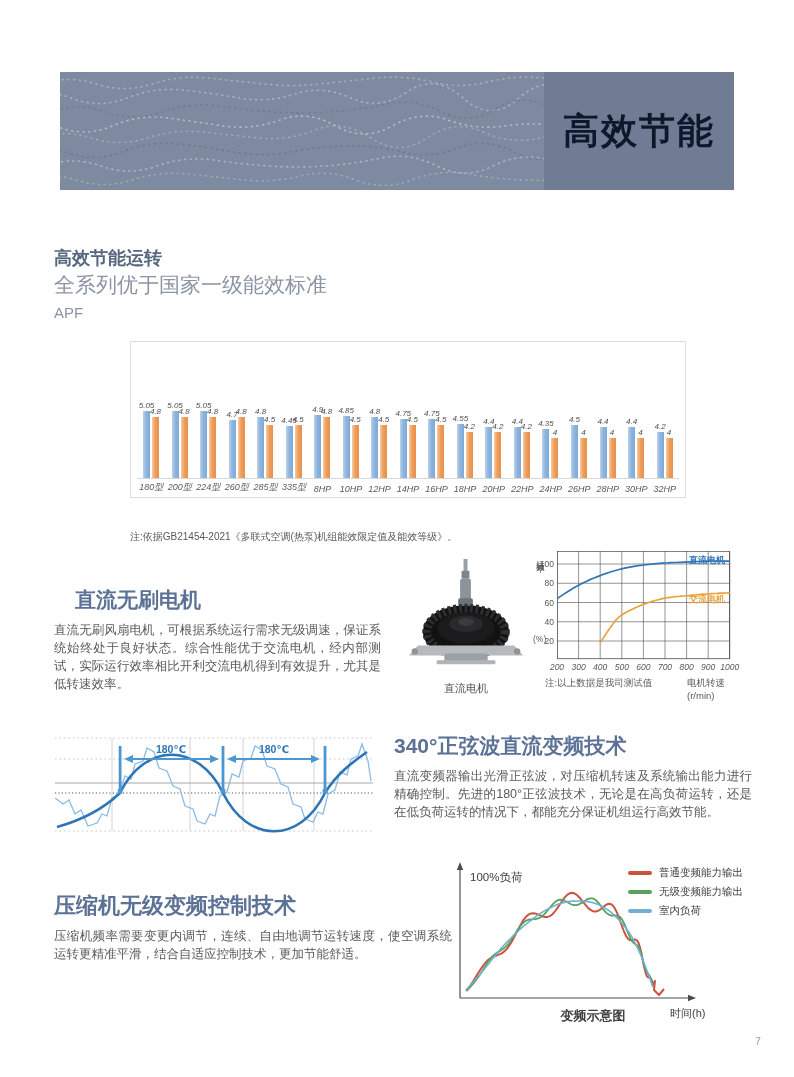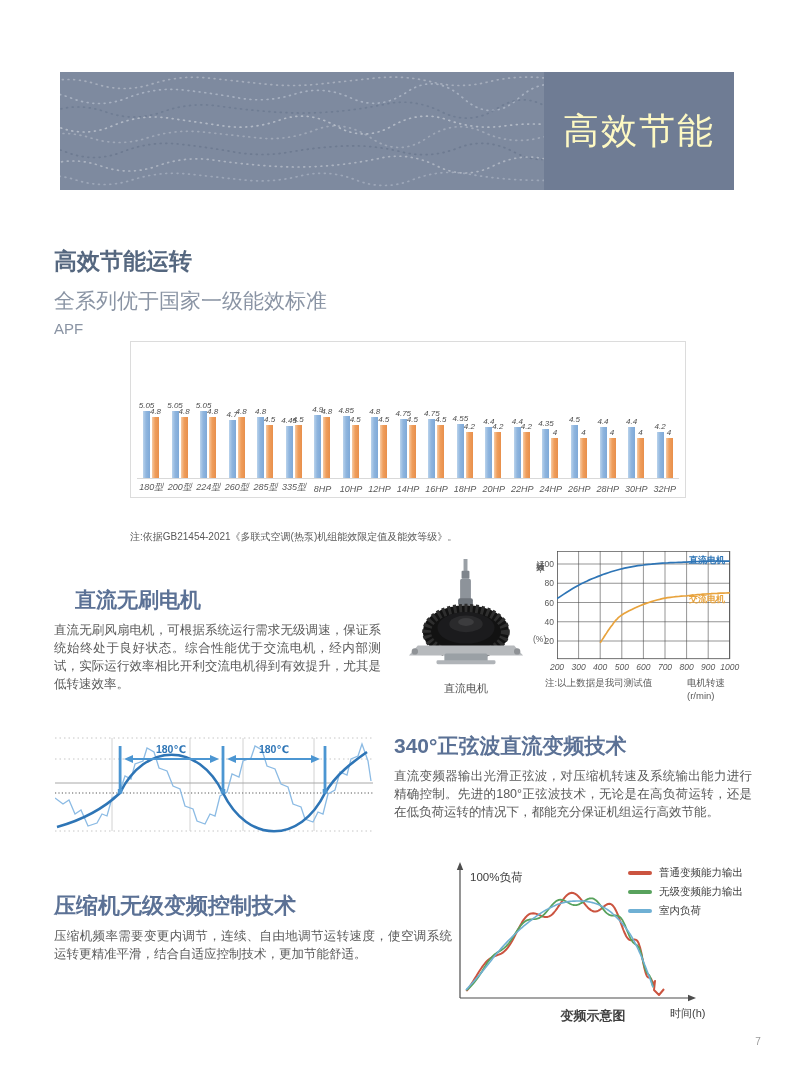--- a/index.html
+++ b/index.html
@@ -3,25 +3,25 @@
 <meta charset="utf-8">
 <style>
   html,body{margin:0;padding:0;background:#ffffff;}
   .page{position:relative;width:794px;height:1077px;background:#fff;overflow:hidden;
         font-family:"Liberation Sans","DejaVu Sans",sans-serif;}
   
   .band{position:absolute;left:60px;top:72px;width:674px;height:118px;background:#7e8a9f;overflow:hidden;}
   .band svg{position:absolute;left:0;top:0;}
   .band-panel{position:absolute;right:0;top:0;width:190px;height:118px;background:#6f7c94;
               display:flex;align-items:center;justify-content:center;}
-  .band-title{color:#fef9c3;font-size:36px;letter-spacing:2px;font-weight:400;}
+  .band-title{color:#0f172a;font-size:36px;letter-spacing:2px;font-weight:700;}
   
   .h-main{position:absolute;font-weight:bold;color:#55677f;}
   .h-blue{position:absolute;font-weight:bold;color:#5b7195;}
-  .sub{position:absolute;color:#8a94a4;margin-top:16px;}
+  .sub{position:absolute;color:#8a94a4;}
   .body-text{position:absolute;color:#595959;font-size:12.5px;line-height:1.45;text-align:justify;}
   
   .chart-box{position:absolute;left:130px;top:341px;width:556px;height:157px;border:1px solid #dcdcdc;
              box-sizing:border-box;}
   .bars-wrap{position:absolute;left:6px;right:6px;top:0;bottom:0;display:flex;font-style:italic;}
   .baseline{position:absolute;left:6px;right:6px;bottom:18px;border-top:1px solid #d9d9d9;}
   .bar-group{position:relative;flex:1;}
   .bar{position:absolute;width:7px;bottom:19px;}
   .bar.blue{left:6px;background:linear-gradient(90deg,#bad3ec,#8fb5de 45%,#7ea9d8);}
   .bar.orange{left:15px;background:linear-gradient(90deg,#f7cba4,#ef9e5c 45%,#e88f4b);}
@@ -76,21 +76,21 @@
         <path d="M-50,80 q28,-11 56,0 t56,0 t56,-8 t56,8 t56,0 t56,-6 t56,6 t56,-4 t56,4 t56,0" stroke="#5e6c84" opacity="0.5"></path>
         <path d="M-15,94 q28,-10 56,0 t56,0 t56,-6 t56,6 t56,0 t56,-8 t56,8 t56,0 t56,-6 t56,6" stroke="#ffffff" opacity="0.35"></path>
         <path d="M-40,108 q28,-9 56,0 t56,0 t56,-6 t56,6 t56,-4 t56,4 t56,0 t56,-6 t56,6 t56,0" stroke="#d8dee8" opacity="0.35"></path>
       </g>
     </svg>
     <div class="band-panel">
       <span class="band-title">高效节能</span>
     </div>
   </div>
 
-  <div class="h-main" style="left:54px;top:246px;font-size:23px;">高效节能运转</div>
+  <div class="h-main" style="left:54px;top:246px;font-size:18px;">高效节能运转</div>
   <div class="sub" style="left:54px;top:271px;font-size:21px;">全系列优于国家一级能效标准</div>
   <div class="sub" style="left:54px;top:304px;font-size:15px;">APF</div>
 
   <div class="chart-box">
     <div class="baseline"></div>
     <div class="bars-wrap">
         <div class="bar-group">
           <span class="vlabel" style="left:0px;bottom:87.045px">5.05</span>
           <span class="vlabel" style="left:9px;bottom:80.72px">4.8</span>
           <i class="bar blue" style="height:67.045px"></i>

